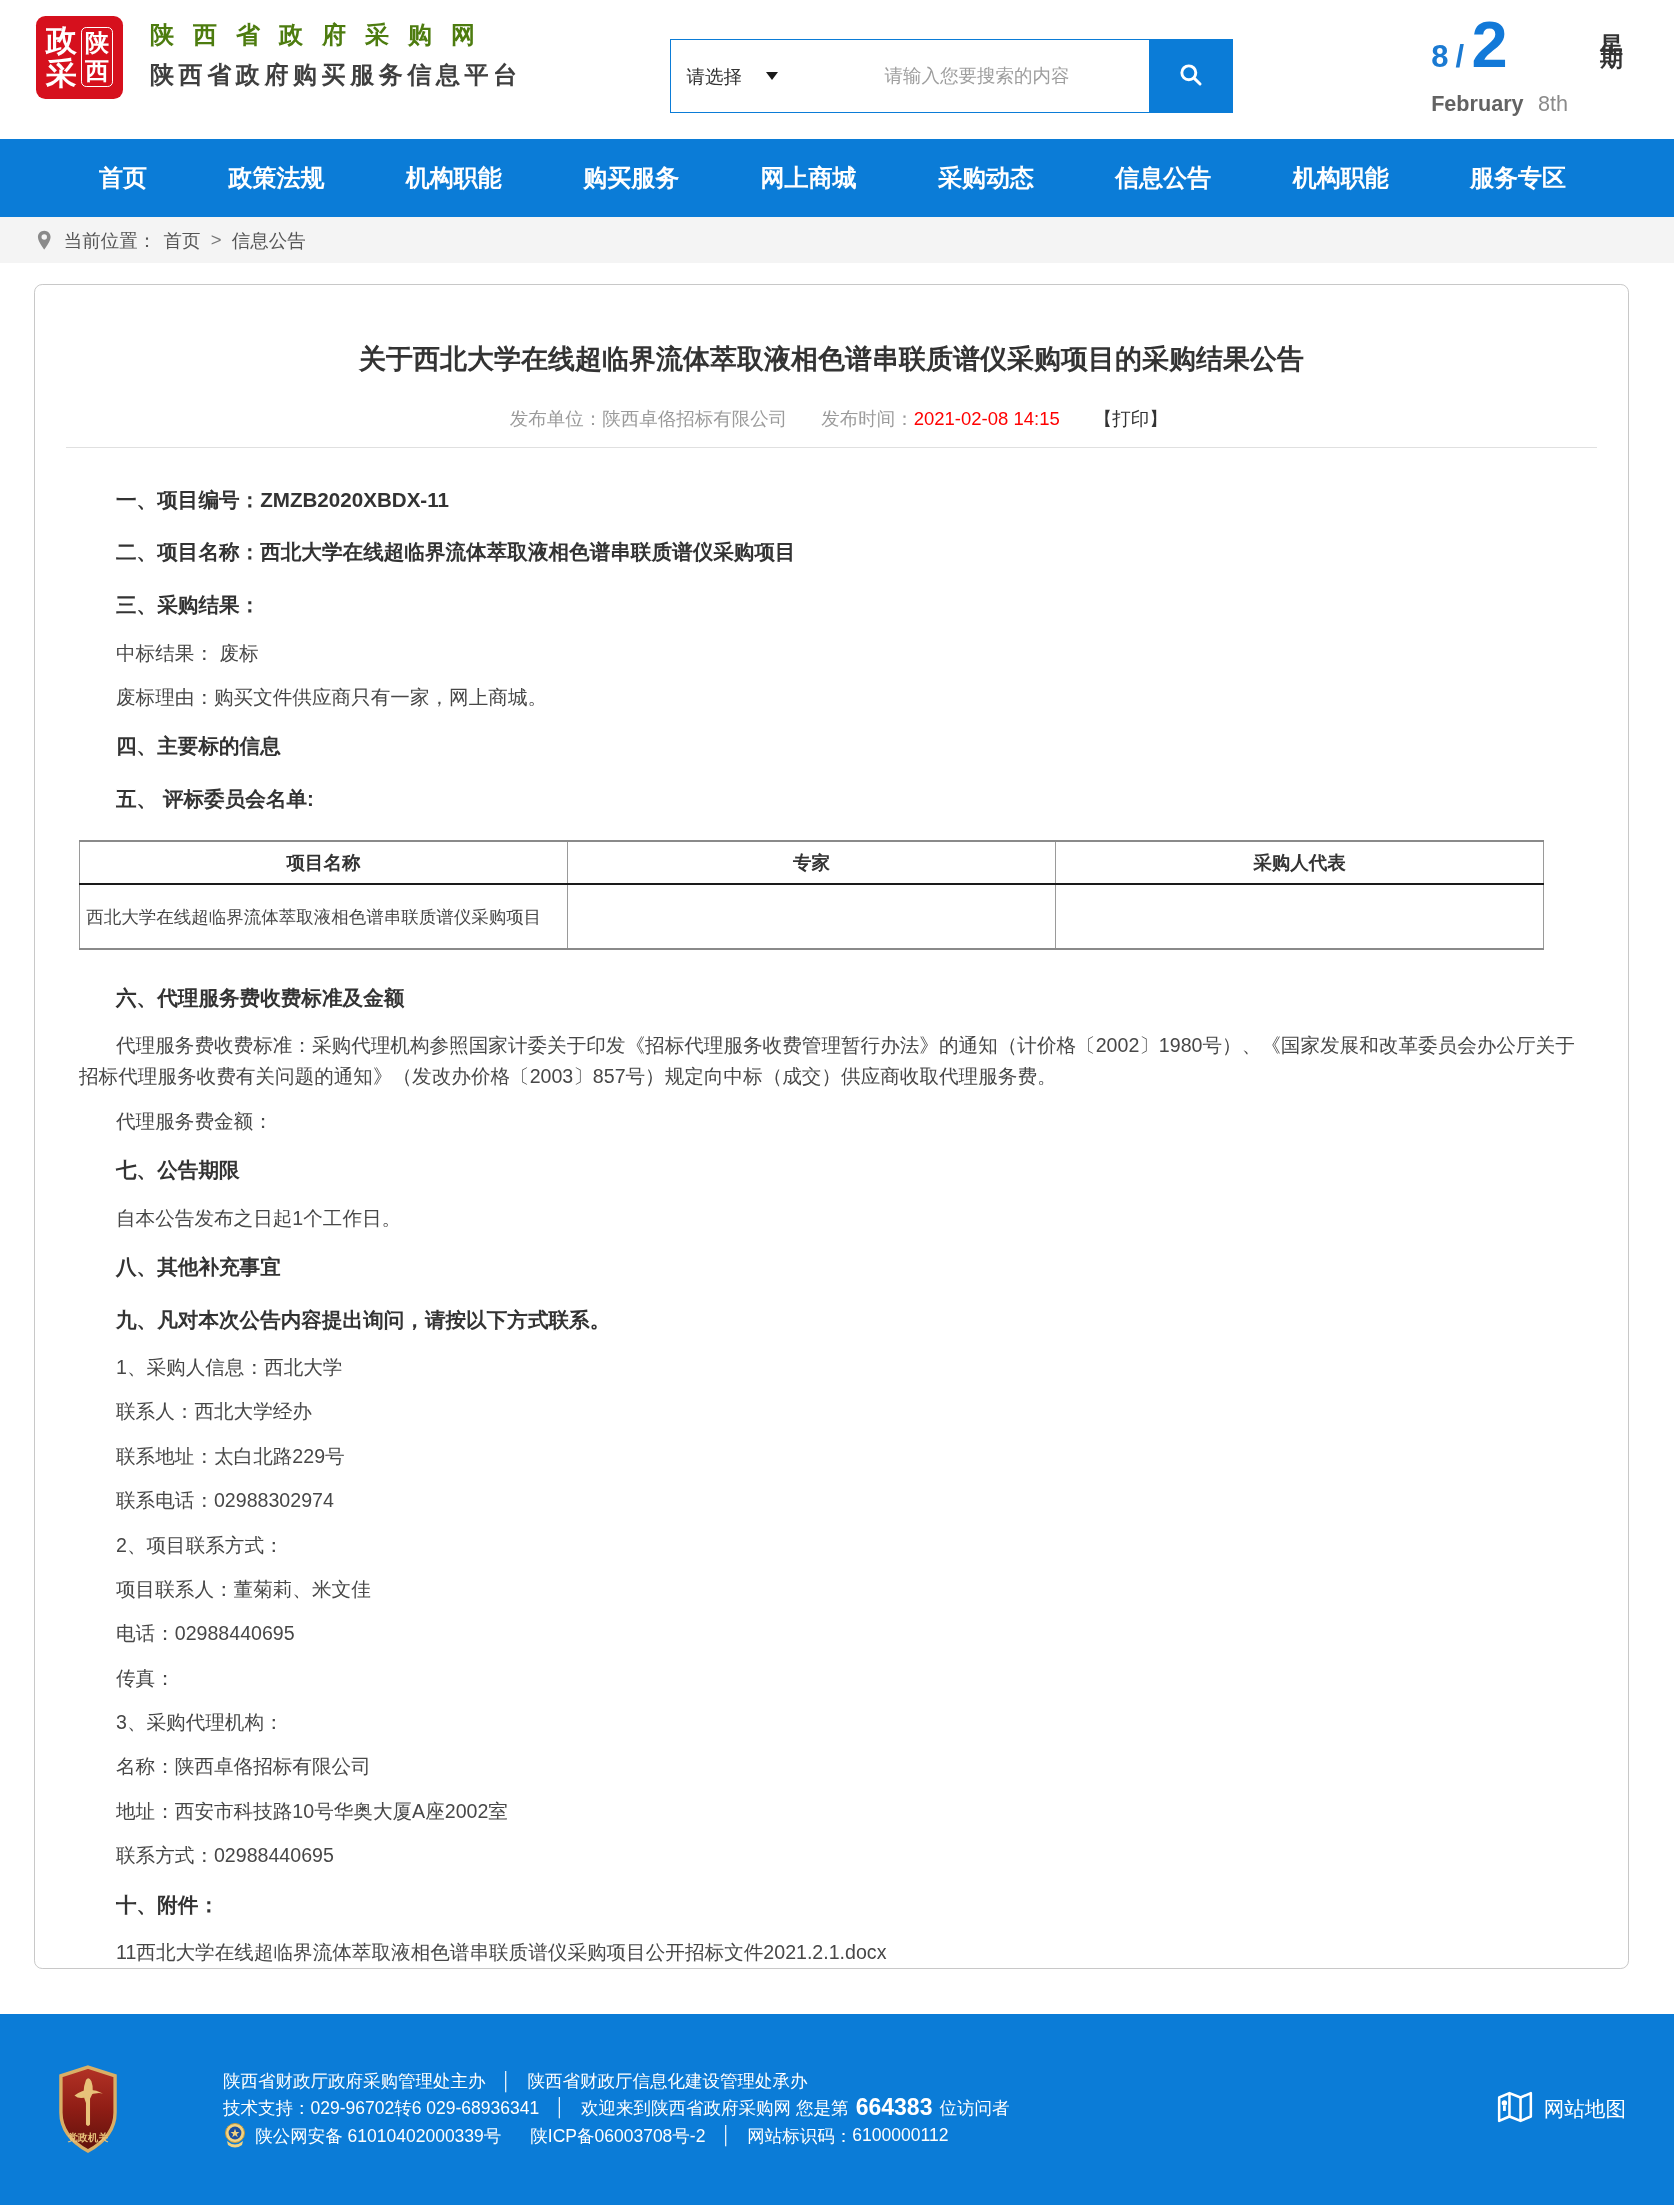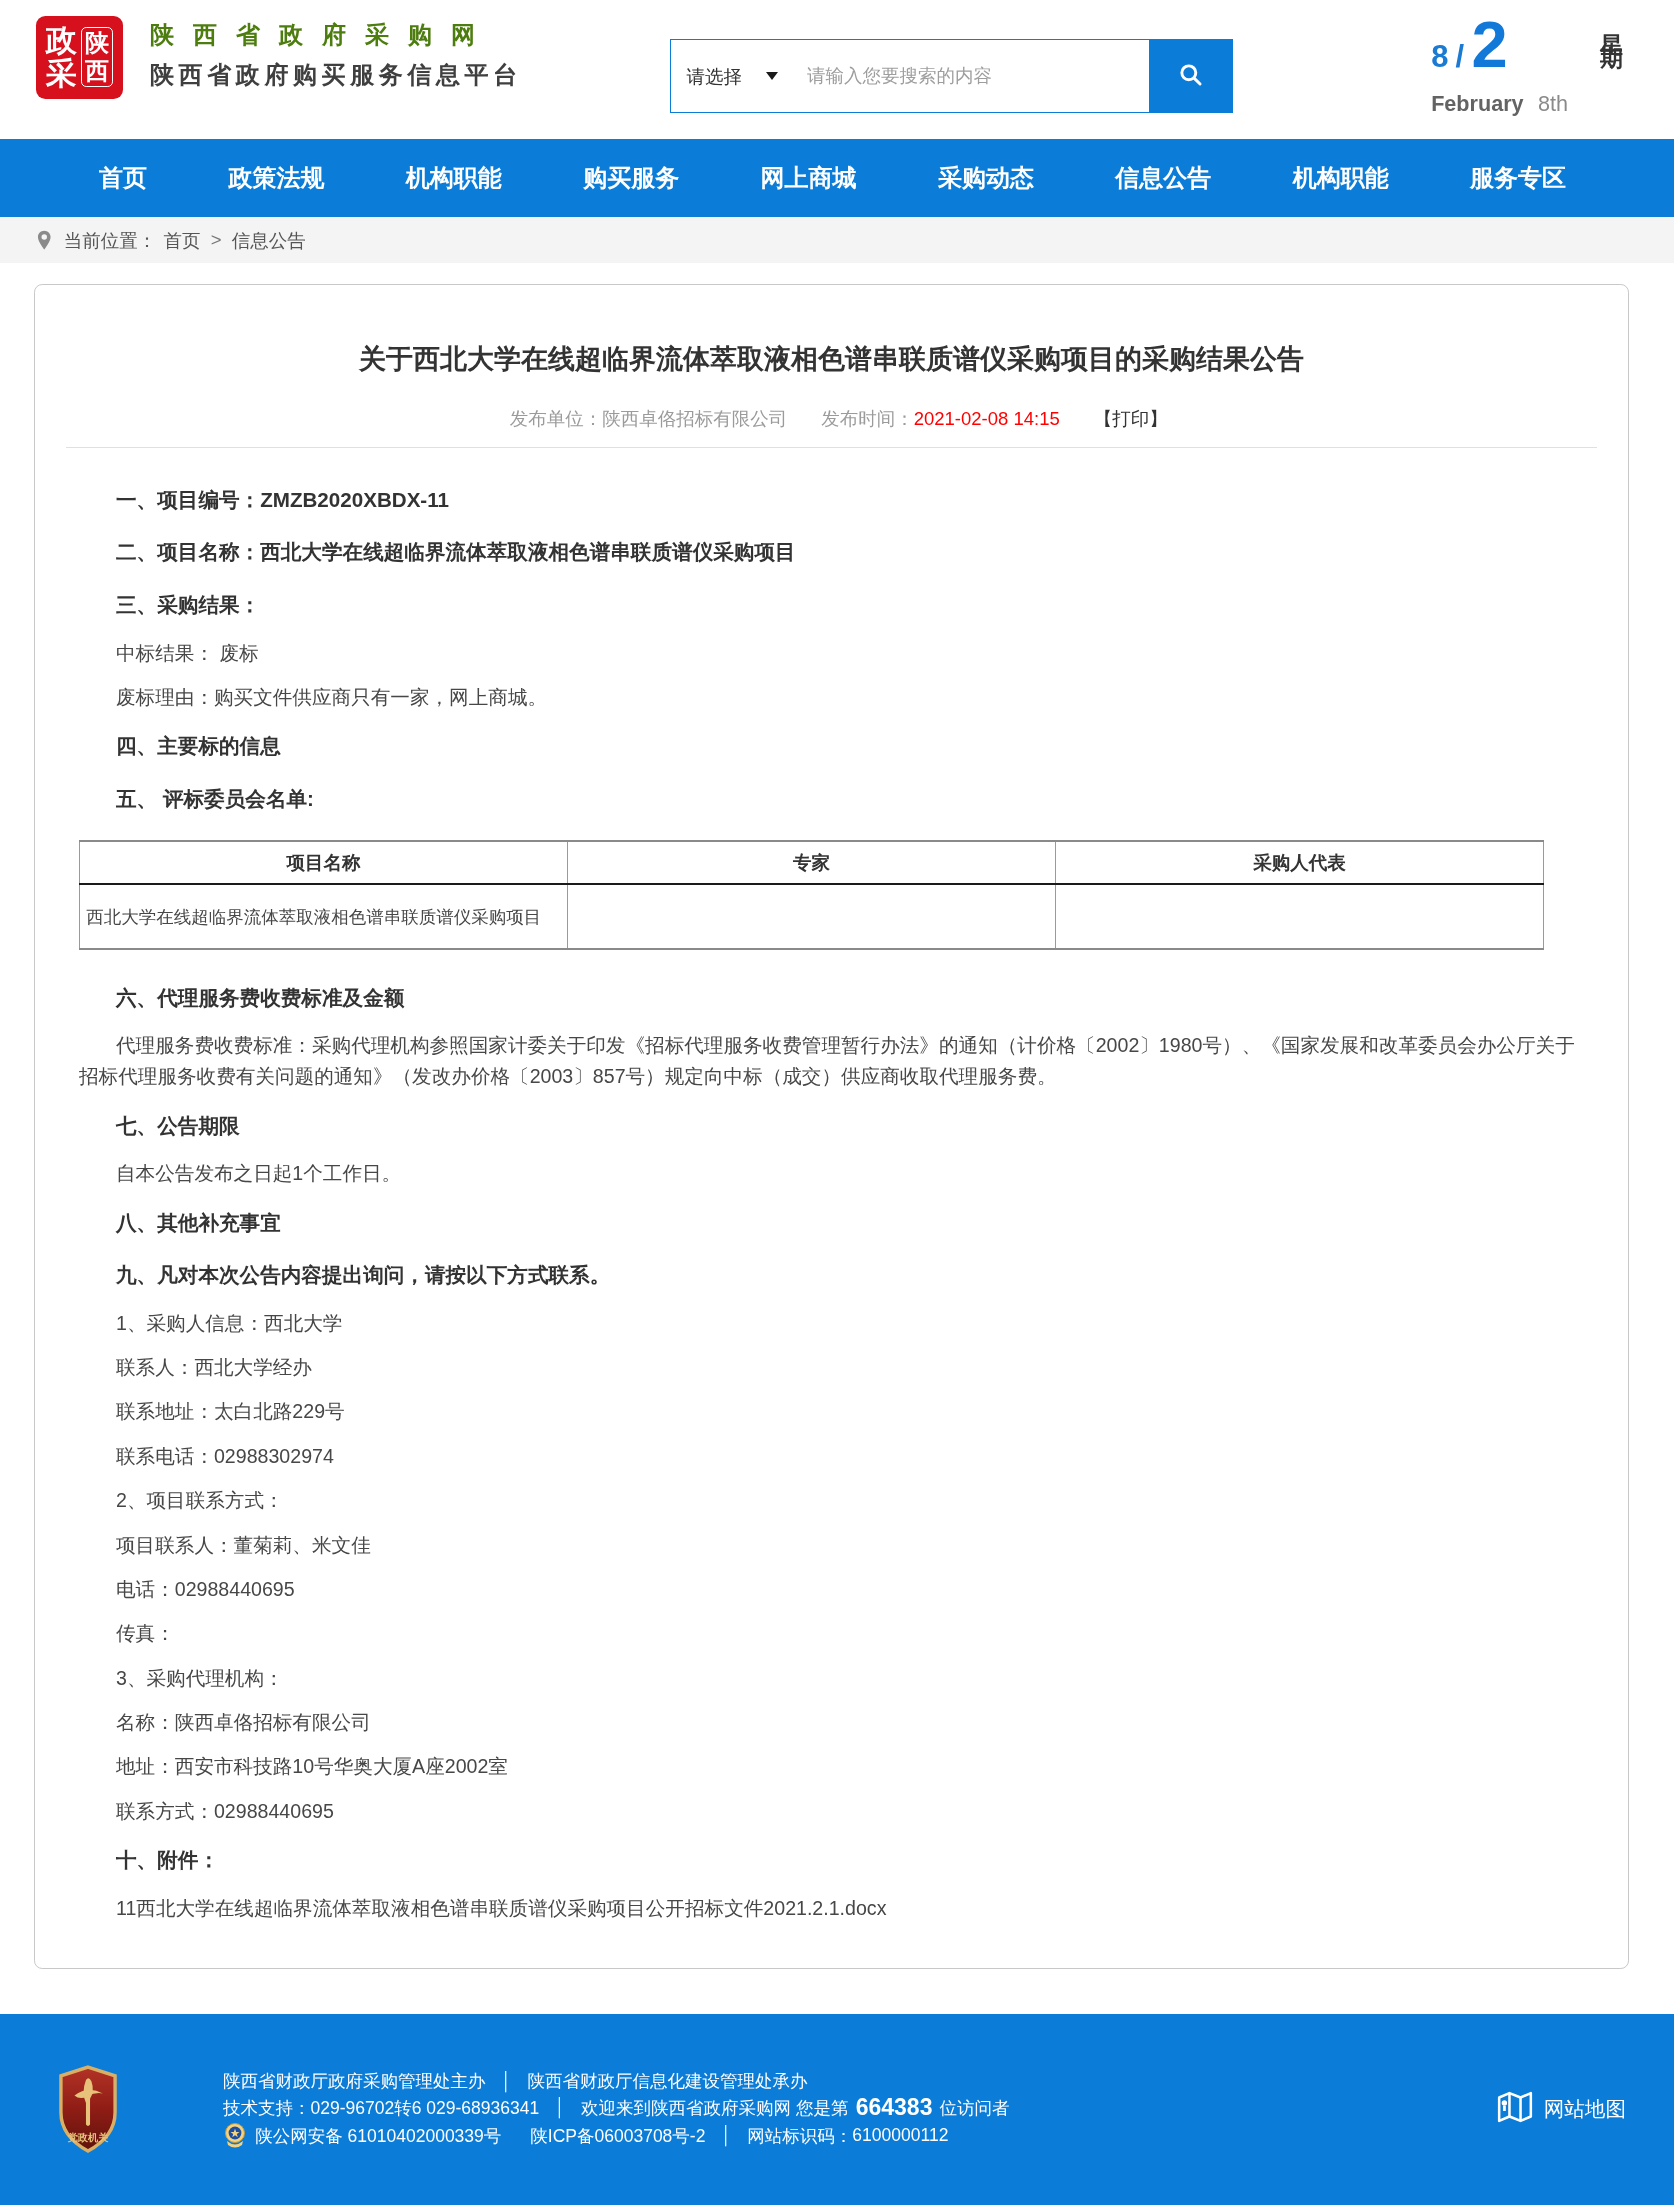--- a/index.html
+++ b/index.html
@@ -27,21 +27,21 @@
   .site-title{font-size:24px;font-weight:bold;color:#4d7c0f;letter-spacing:19px;line-height:28px;white-space:nowrap;}
   .site-subtitle{font-size:24px;font-weight:bold;color:#3f3f3f;letter-spacing:4.6px;line-height:28px;margin-top:12.4px;white-space:nowrap;}
 
   .searchbox{
     position:absolute;left:670px;top:39px;width:563px;height:74px;
     border:1.5px solid var(--primary-blue);display:flex;background:#fff;
   }
   .search-select{width:134px;display:flex;align-items:center;padding-left:15.5px;gap:24px;
     font-size:18.5px;color:#333;cursor:pointer;}
   .caret{width:0;height:0;border-left:6.7px solid transparent;border-right:6.7px solid transparent;border-top:8.8px solid #1a1a1a;}
-  .search-input{flex:1;border:none;outline:none;font-size:18.5px;color:#333;min-width:0;background:transparent;}
+  .search-input{flex:1;border:none;outline:none;font-size:18.5px;color:#333;min-width:0;background:transparent;text-align:center;}
   .search-input::placeholder{color:#9e9e9e;}
   .search-btn{width:83px;background:var(--primary-blue);display:flex;align-items:center;justify-content:center;
     border:none;cursor:pointer;flex:0 0 auto;}
 
   .datebox{position:absolute;right:47px;top:12.4px;display:flex;gap:29px;}
   .date-nums{display:flex;align-items:baseline;}
   .date-m{font-size:31px;font-weight:bold;color:#1b7ad2;}
   .date-slash{font-size:31px;font-weight:bold;color:#1b7ad2;margin:0 7.2px;}
   .date-d{font-size:65px;font-weight:bold;color:#1279d8;line-height:1;}
   .date-words{display:flex;gap:14.4px;font-size:21.6px;margin-top:14px;white-space:nowrap;}
@@ -213,20 +213,21 @@
               <td></td>
               <td></td>
             </tr>
           </tbody>
       </table>
 
       <div>
 
       <p class="para bold">六、代理服务费收费标准及金额</p>
           <p class="para">代理服务费收费标准：采购代理机构参照国家计委关于印发《招标代理服务收费管理暂行办法》的通知（计价格〔2002〕1980号）、《国家发展和改革委员会办公厅关于招标代理服务收费有关问题的通知》（发改办价格〔2003〕857号）规定向中标（成交）供应商收取代理服务费。</p>
+          <p class="para">代理服务费金额：</p>
           <p class="para bold">七、公告期限</p>
           <p class="para">自本公告发布之日起1个工作日。</p>
           <p class="para bold">八、其他补充事宜</p>
           <p class="para bold">九、凡对本次公告内容提出询问，请按以下方式联系。</p>
           <p class="para">1、采购人信息：西北大学</p>
           <p class="para">联系人：西北大学经办</p>
           <p class="para">联系地址：太白北路229号</p>
           <p class="para">联系电话：02988302974</p>
           <p class="para">2、项目联系方式：</p>
           <p class="para">项目联系人：董菊莉、米文佳</p>

